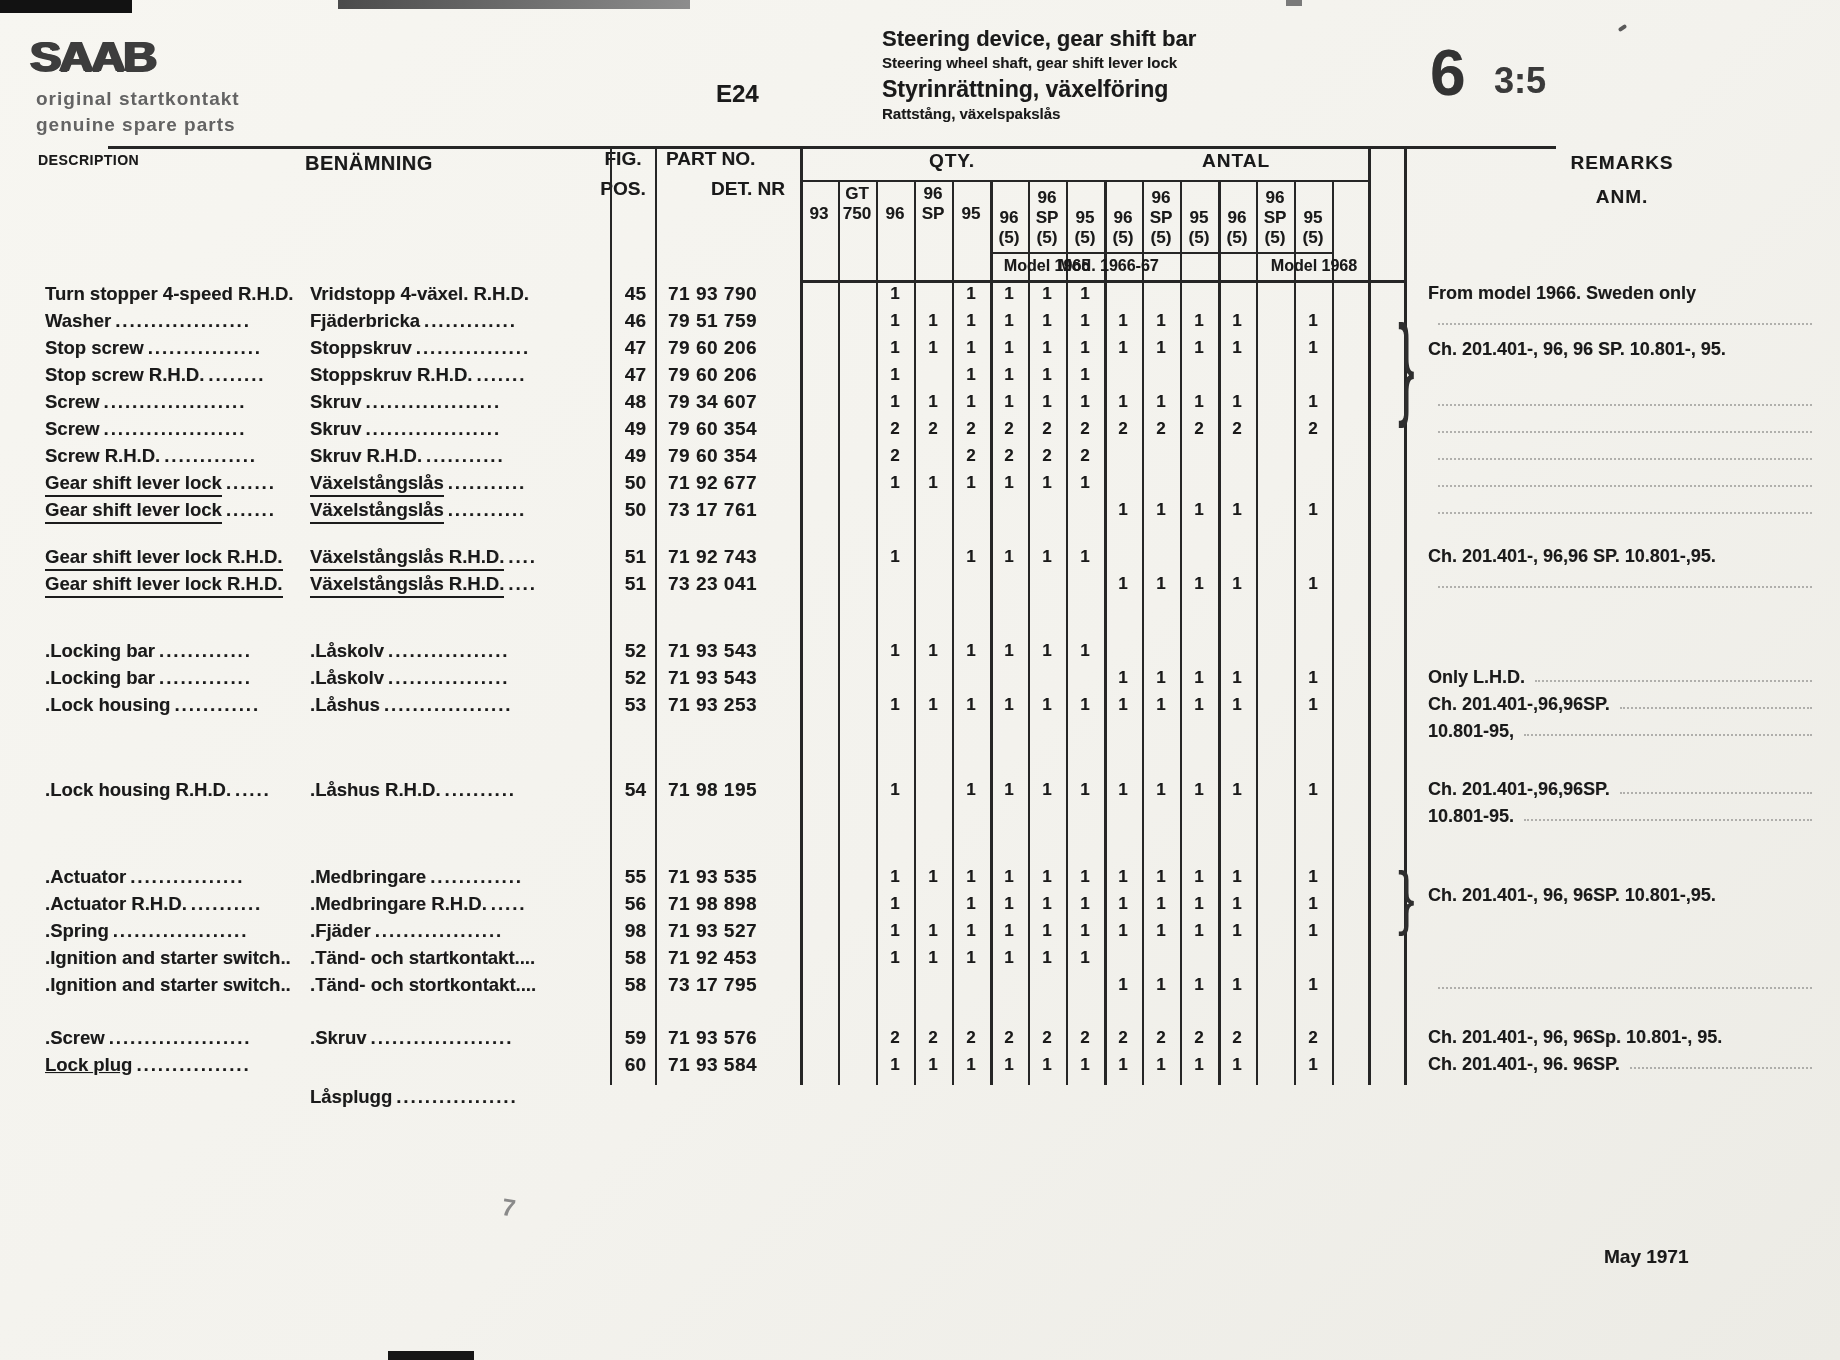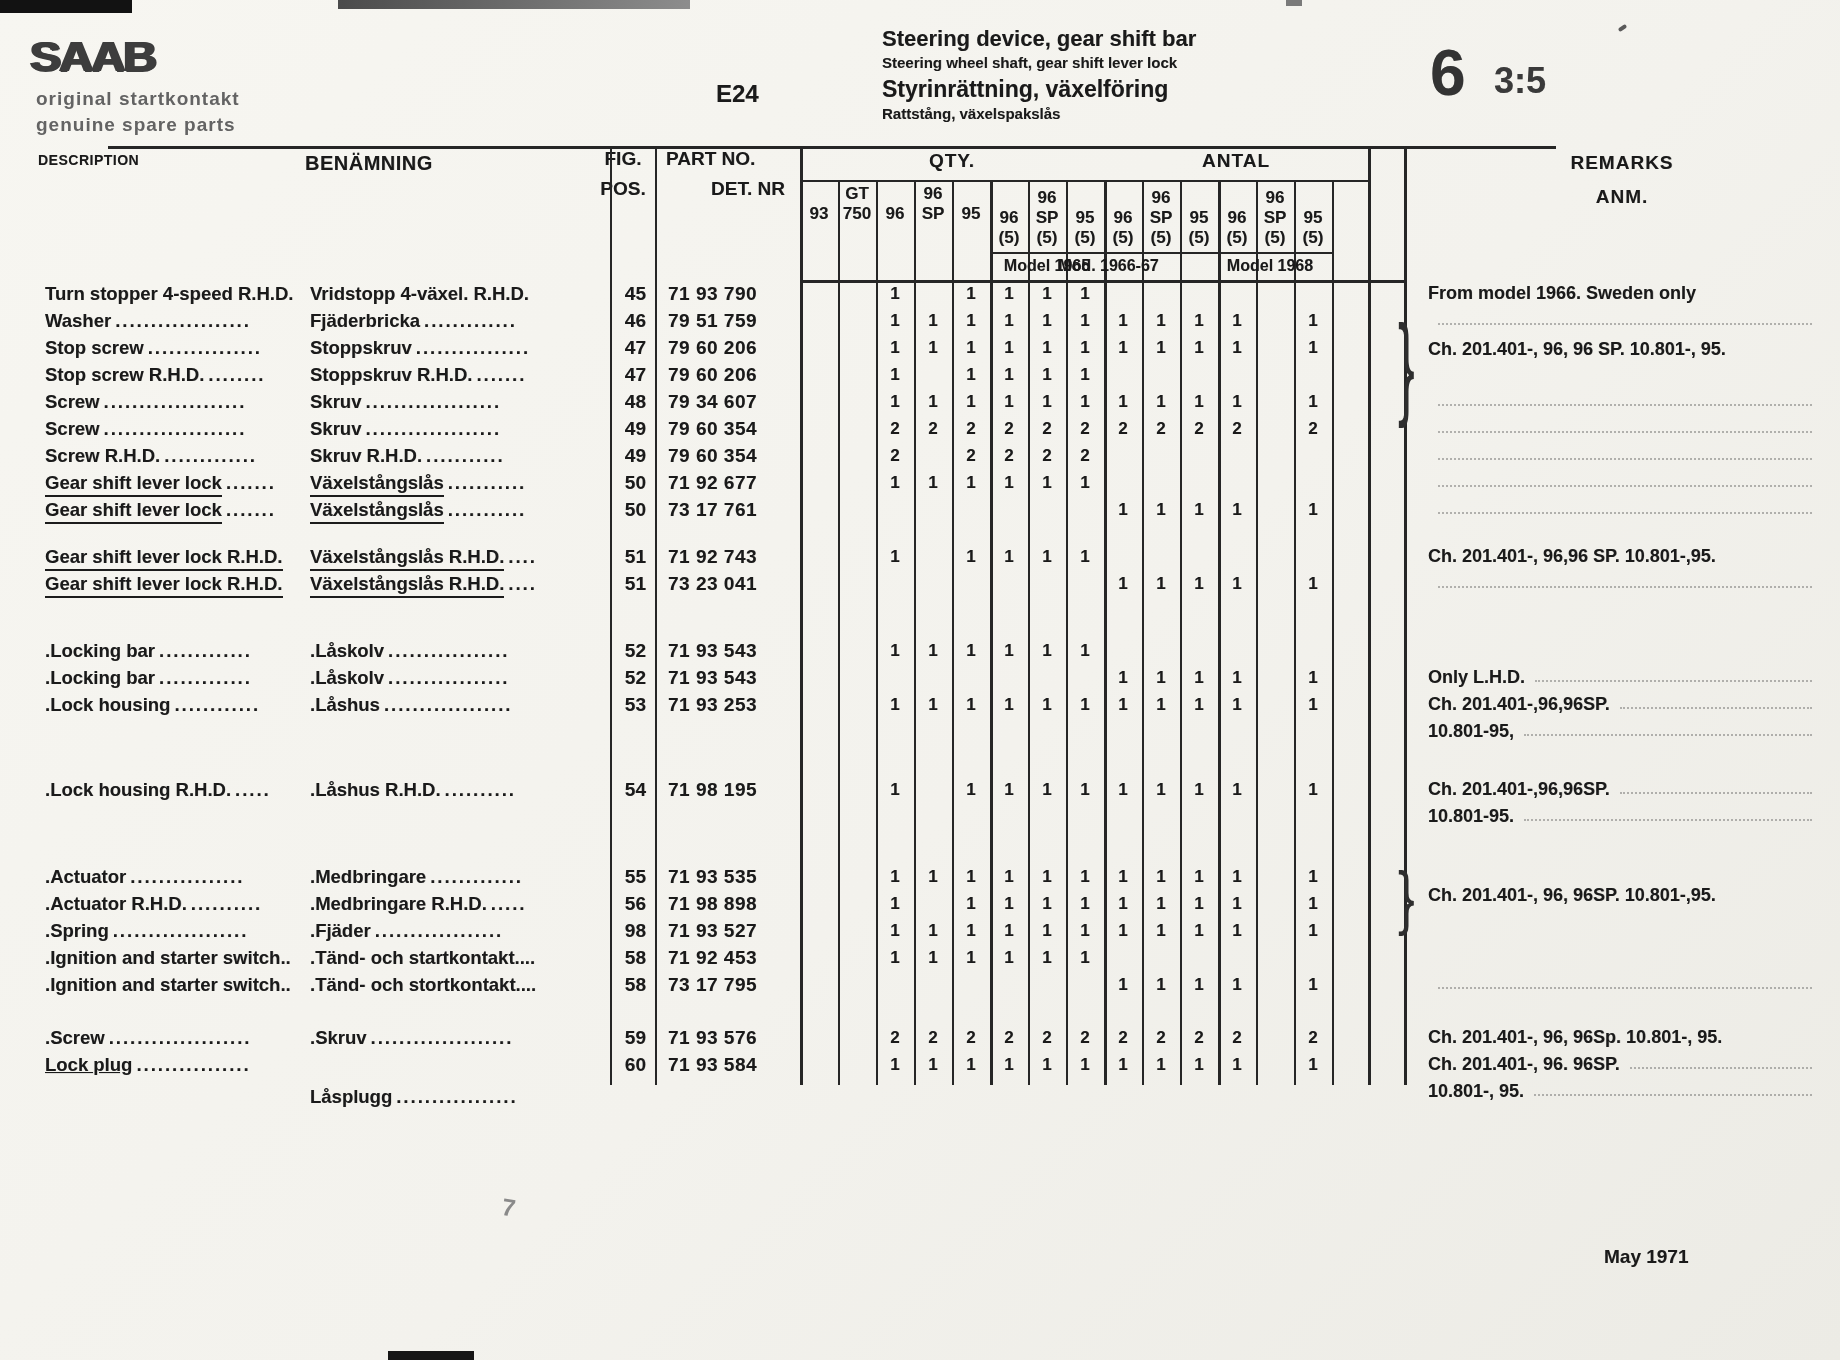--- a/index.html
+++ b/index.html
@@ -183,21 +183,21 @@
         <div class="colline">96</div>
         <div class="colline">SP</div>
         <div class="colline">(5)</div>
       </div>
       <div class="colcell" style="left: 1294px;">
         <div class="colline">95</div>
         <div class="colline">(5)</div>
       </div>
       <div class="modelbox" style="left: 990px; width: 114px;">Model 1965</div>
       <div class="modelbox" style="left: 1040px; width: 137px;">Mod. 1966-67</div>
-      <div class="modelbox" style="left: 1218px; width: 104px;">Model 1968</div>
+      <div class="modelbox" style="left: 1262px; width: 104px;">Model 1968</div>
     </div>
 
   <div id="rows-layer">
       <div class="prow" style="top: 280px;">
         <div class="cell cdesc"><div class="name" style="display: inline-block;">Turn stopper 4-speed R.H.D.</div></div>
         <div class="cell cben"><div class="name" style="display: inline-block;">Vridstopp 4-växel. R.H.D.</div></div>
         <div class="cell cfig">45</div>
         <div class="cell cpart">71 93 790</div>
         <div class="qcell" style="left: 884px;">1</div>
         <div class="qcell" style="left: 960px;">1</div>
@@ -552,24 +552,20 @@
         <div class="qcell" style="left: 1074px;">1</div>
         <div class="qcell" style="left: 1112px;">1</div>
         <div class="qcell" style="left: 1150px;">1</div>
         <div class="qcell" style="left: 1188px;">1</div>
         <div class="qcell" style="left: 1226px;">1</div>
         <div class="qcell" style="left: 1302px;">1</div>
         <div class="rcell">
           <div class="rtext">Ch. 201.401-, 96. 96SP.</div>
           <div class="rlead"></div>
         </div>
-        <div class="rcell l2">
-          <div class="rtext">10.801-, 95.</div>
-          <div class="rlead"></div>
-        </div>
       </div>
       <div class="brace" style="left: 1398px; top: 296px; transform: scaleY(2.25);">}</div>
       <div class="brace-remark" style="top: 336px;">Ch. 201.401-, 96, 96 SP. 10.801-, 95.</div>
       <div class="brace" style="left: 1398px; top: 854px; transform: scaleY(1.4);">}</div>
       <div class="brace-remark" style="top: 882px;">Ch. 201.401-, 96, 96SP. 10.801-,95.</div>
     </div>
 
   <div class="abs footer-date ink">May 1971</div>
 </div>
 

